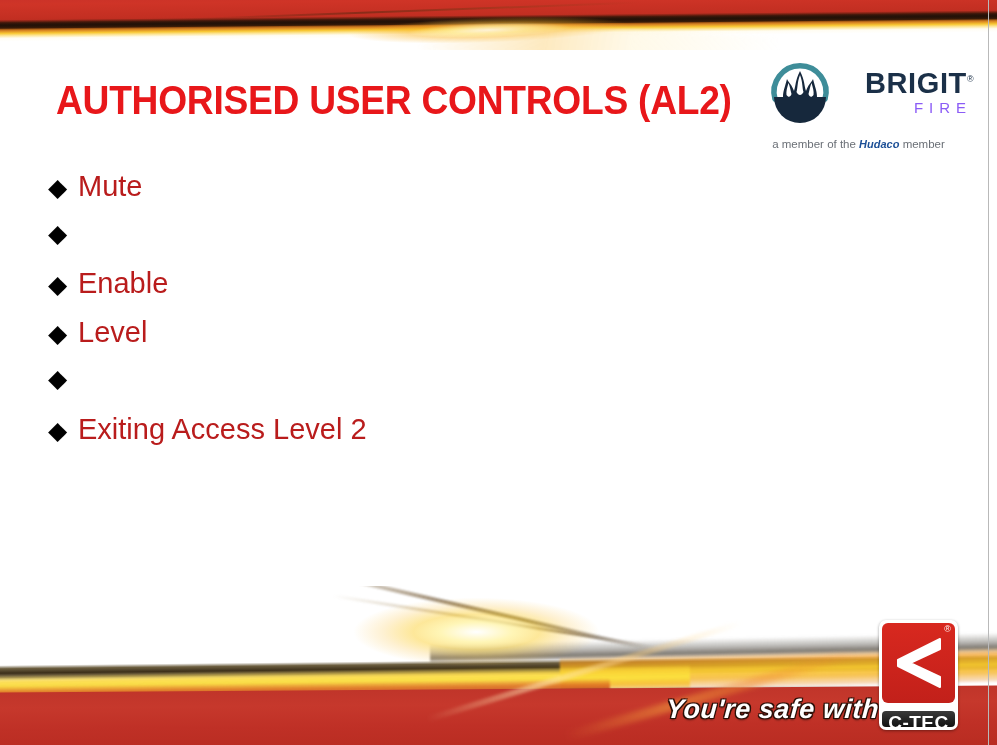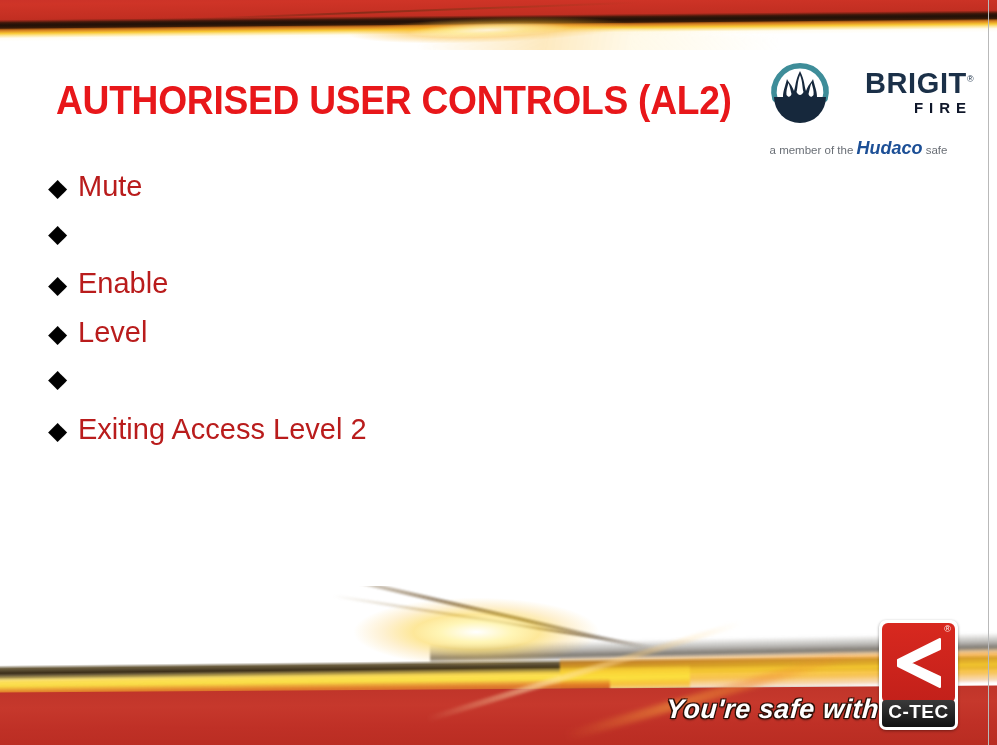--- a/index.html
+++ b/index.html
@@ -176,43 +176,42 @@
     line-height: 1;
     font-family: "Liberation Sans", sans-serif;
   }
   .brigit-reg {
     font-size: 9px;
     vertical-align: super;
     font-weight: normal;
   }
   .brigit-sub {
     font-size: 15px;
-    color: #0f172a;
+    color: #8b5cf6;
     letter-spacing: 6px;
     text-align: right;
     padding-right: 2px;
     margin-top: 1px;
     font-family: "Liberation Sans", sans-serif;
-    font-weight: bold;
   }
   .brigit-tagline {
     position: absolute;
     left: 0;
     top: 83px;
     width: 203px;
     text-align: center;
     font-size: 11.5px;
     color: #6a6f76;
     white-space: nowrap;
     font-family: "Liberation Sans", sans-serif;
   }
   .brigit-tagline b {
     color: #1c4f96;
     font-style: italic;
-    font-size: 18px;
+    font-size: 11px;
     text-align: center;
   }
 
   
   .bullets {
     position: absolute;
     left: 48px;
     top: 172px;
     width: 720px;
   }
@@ -446,21 +445,21 @@
   .ctec-c {
     position: absolute;
     left: 12px;
     top: 12px;
   }
   .ctec-bar {
     position: absolute;
     left: 3px;
     right: 3px;
     bottom: 3px;
-    height: 27px;
+    height: 16px;
     border-radius: 4px;
     background: linear-gradient(180deg, #3a3a3a 0%, #121212 100%);
     color: #ffffff;
     font-size: 19px;
     font-weight: bold;
     text-align: center;
     line-height: 24px;
     letter-spacing: 0.5px;
     font-family: "Liberation Sans", sans-serif;
   }
@@ -511,21 +510,21 @@
           <path d="M35 14 C32 22 33 26 31.5 31 C33.5 35 36.5 35 38.5 31 C37 26 38 22 35 14 Z" fill="#ffffff"></path>
           <path d="M23.5 22 C22 27 21 30 21.5 34 C23.5 37 25.5 36 26.5 33 C25.5 29 25 26 23.5 22 Z" fill="#ffffff"></path>
           <path d="M46.5 22 C48 27 49 30 48.5 34 C46.5 37 44.5 36 43.5 33 C44.5 29 45 26 46.5 22 Z" fill="#ffffff"></path>
         </svg>
       </div>
       <div class="brigit-wordmark">
         <div class="brigit-name"><span>BRIGIT</span><span class="brigit-reg">®</span></div>
         <div class="brigit-sub">FIRE</div>
       </div>
     </div>
-    <div class="brigit-tagline"><span>a member of the </span><b>Hudaco</b><span> safe</span></div>
+    <div class="brigit-tagline"><span>a member of the </span><b>Hudaco</b><span> member</span></div>
   </div>
 
   <div class="bullets">
     <div class="bullet-row">
       <span class="bullet-mark">◆</span>
       <span class="bullet-text">Mute</span>
     </div>
     <div class="bullet-row">
       <span class="bullet-mark">◆</span>
     </div>

